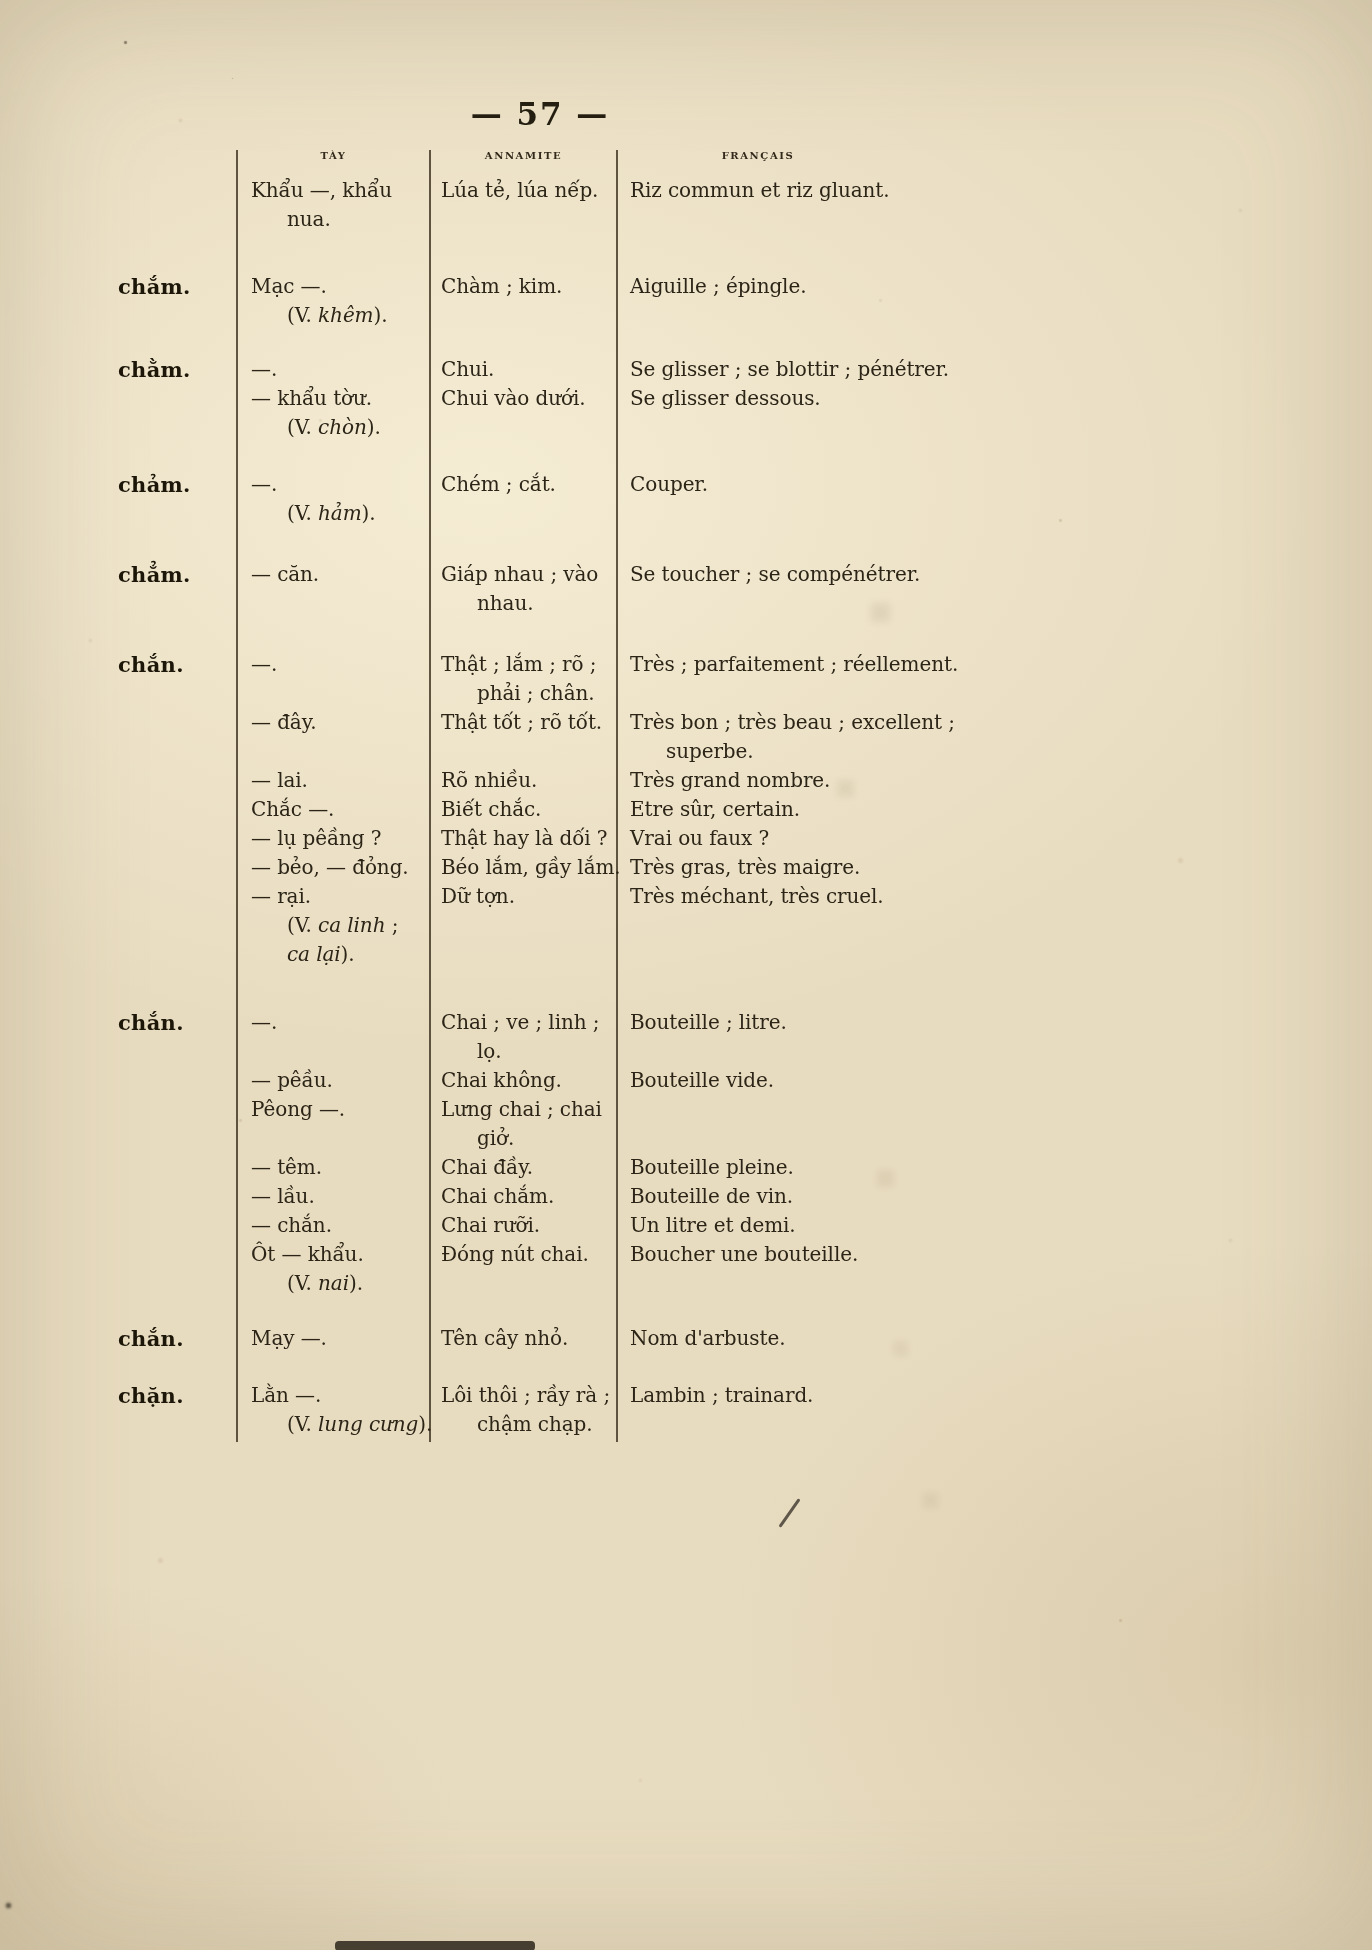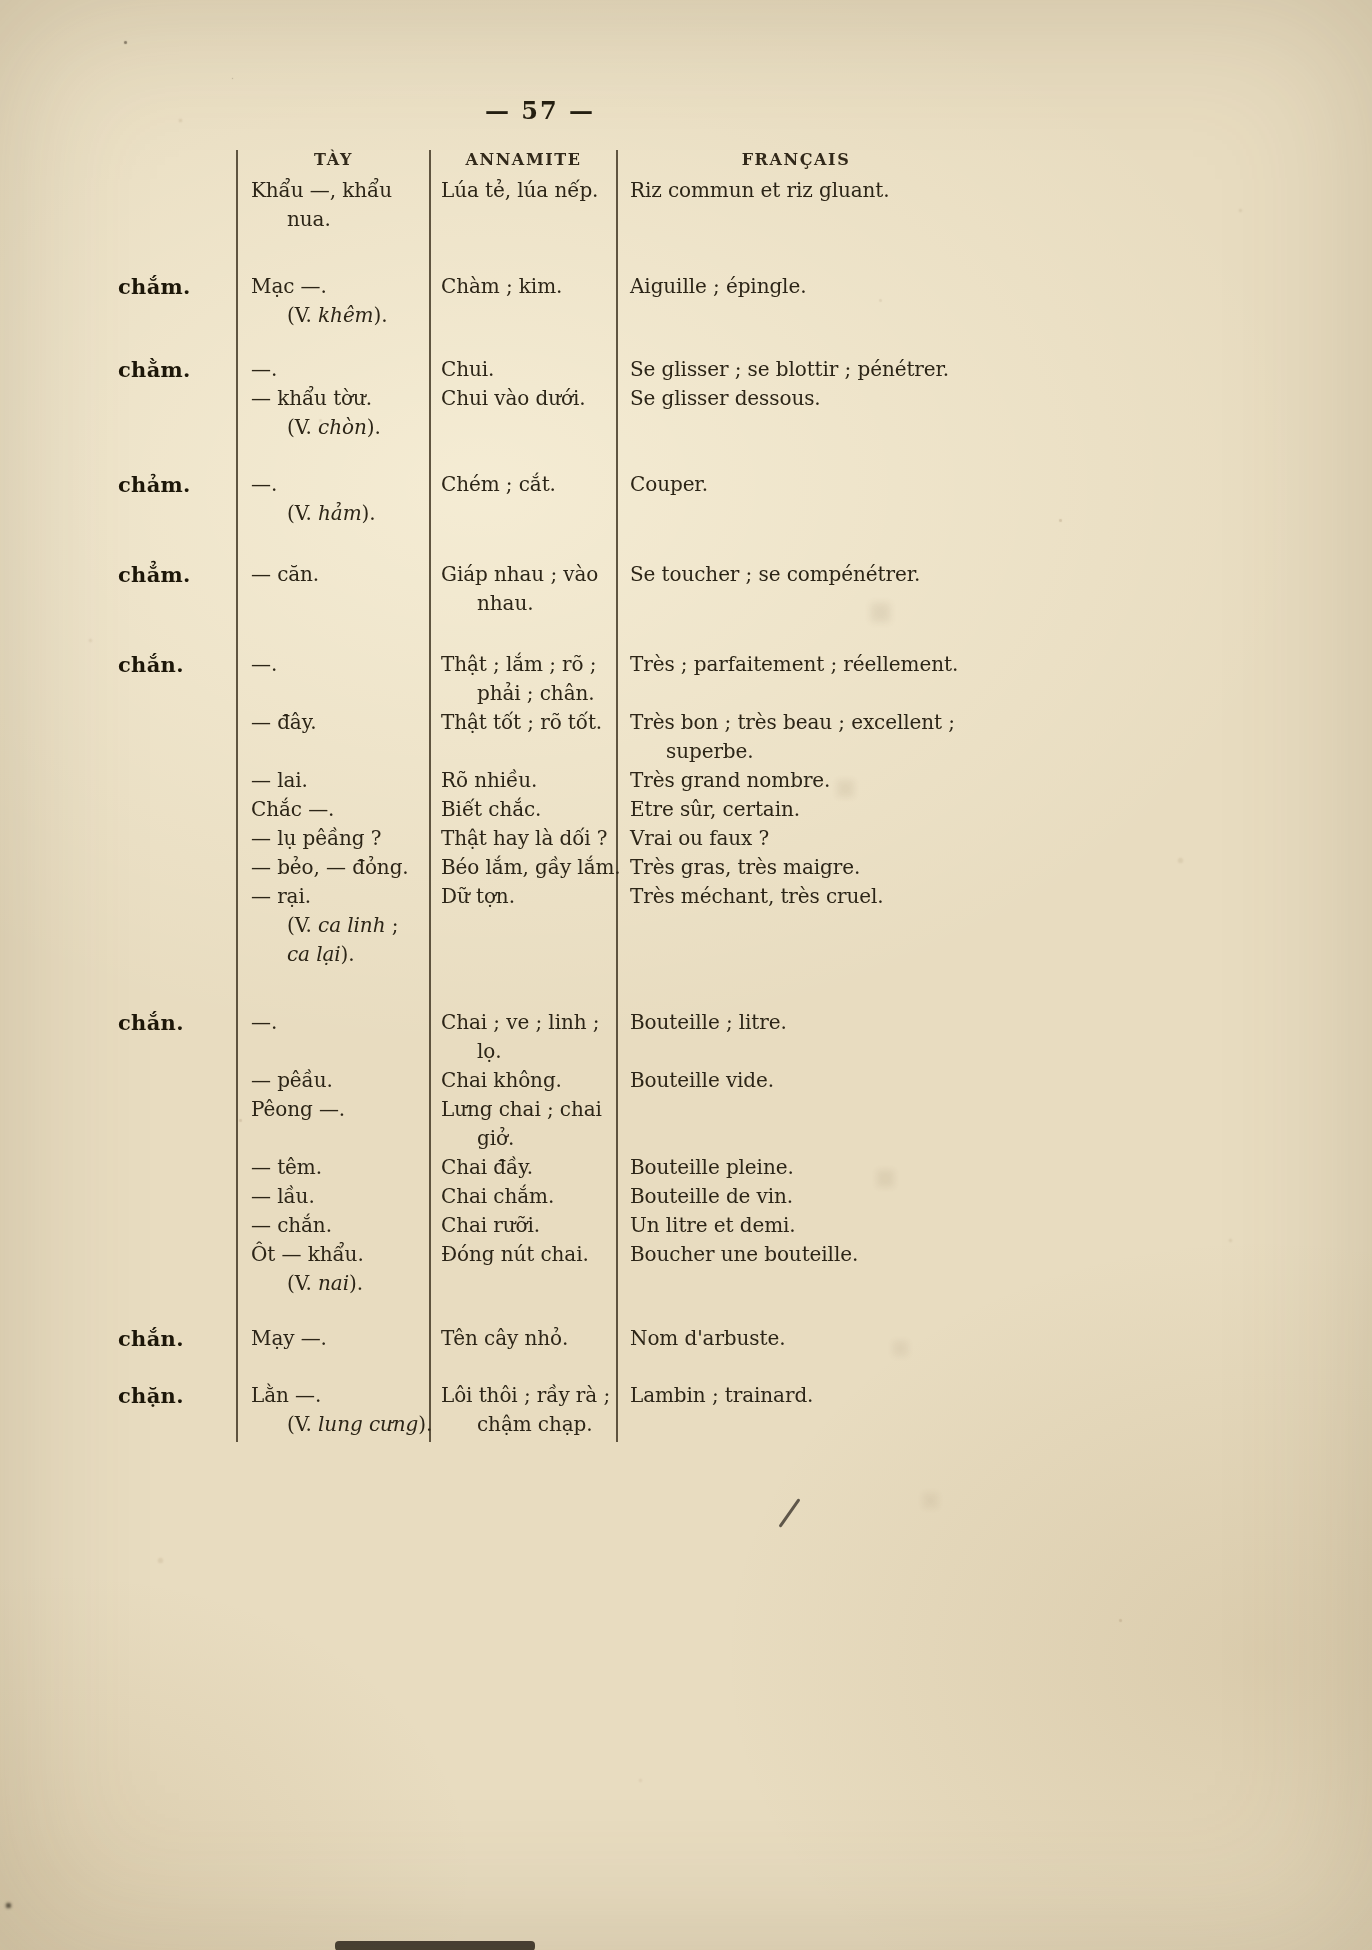--- a/index.html
+++ b/index.html
@@ -21,32 +21,32 @@
   }
   .page::after {
     content: "";
     position: absolute; inset: 0;
     box-shadow: inset 0 0 150px rgba(96,76,44,.22);
     pointer-events: none;
   }
 
   .page-number {
     position: absolute; top: 96px; left: 400px; width: 280px;
-    text-align: center; font-size: 24px; font-weight: bold;
+    text-align: center; font-size: 31px; font-weight: bold;
     letter-spacing: 2px; color: #241f12;
   }
 
   .col-header {
     position: absolute; top: 150px;
-    font-size: 16px; font-weight: bold; letter-spacing: 1.6px;
+    font-size: 10px; font-weight: bold; letter-spacing: 1.6px;
     text-align: center; color: #32291a;
   }
   .th-tay { left: 237px; width: 193px; }
   .th-ann { left: 430px; width: 187px; }
-  .th-fr  { left: 626px; width: 340px; }
+  .th-fr  { left: 588px; width: 340px; }
 
   .vrule {
     position: absolute; top: 150px; height: 1292px; width: 2px;
     background: #453b28; opacity: .85;
   }
   .vr1 { left: 236px; }
   .vr2 { left: 429px; }
   .vr3 { left: 616px; }
 
   .entries { position: absolute; left: 100px; top: 176px; width: 940px; }

